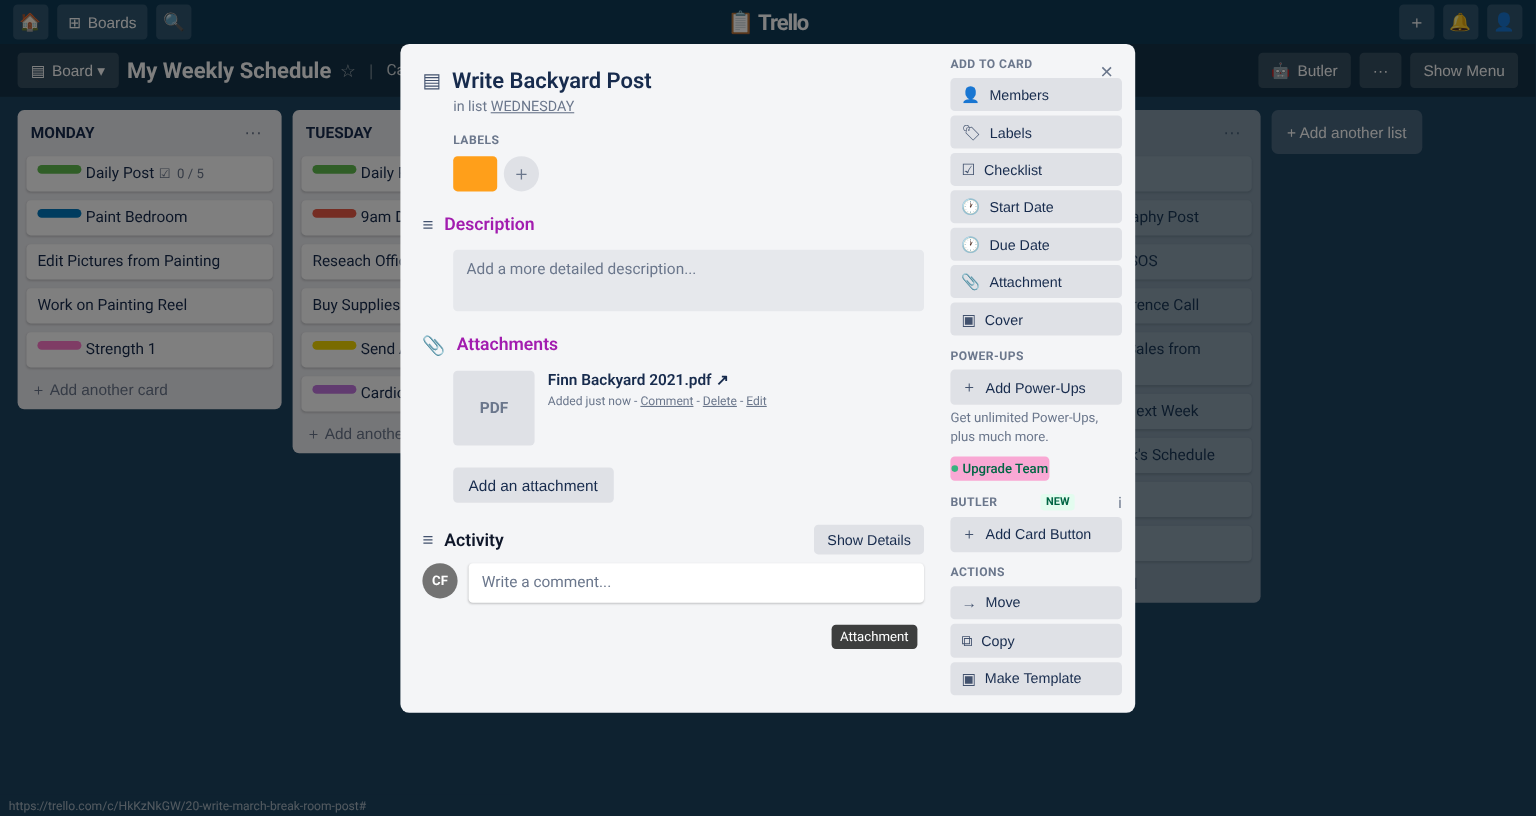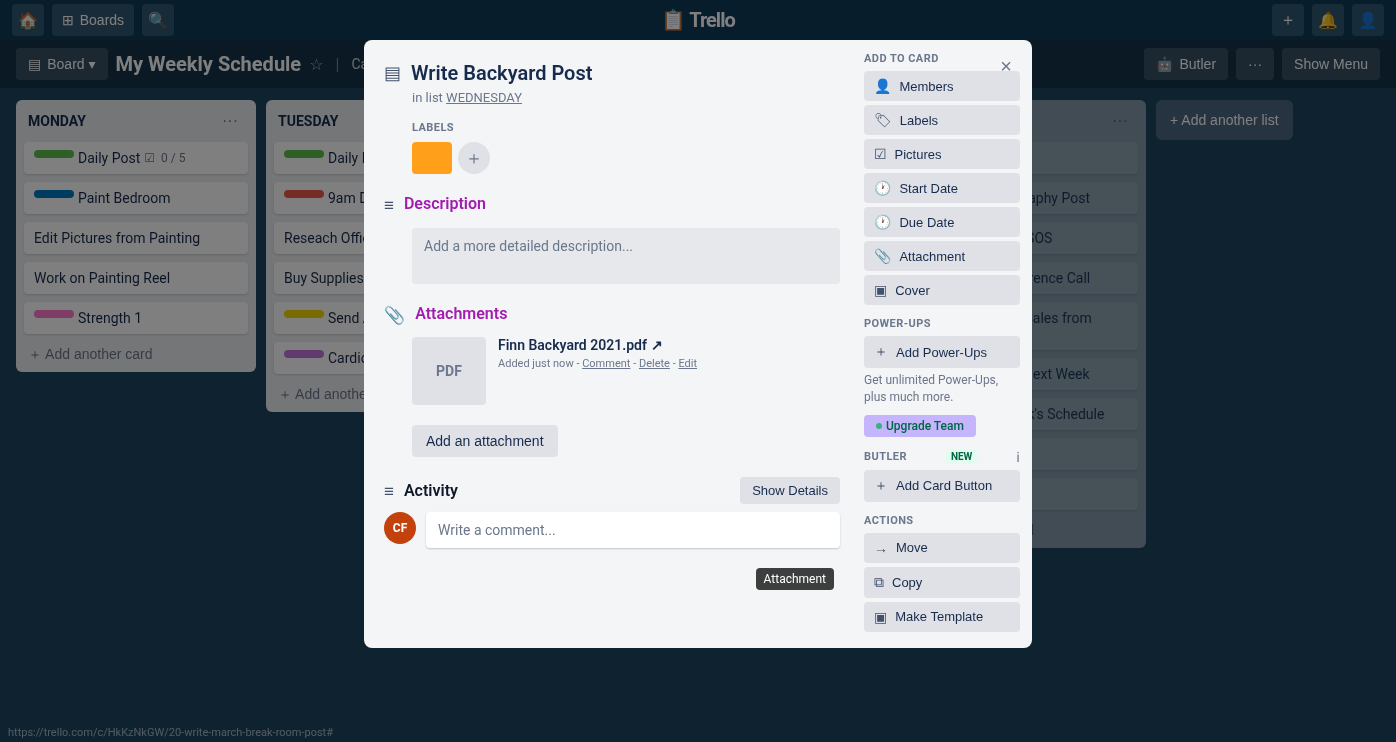--- a/index.html
+++ b/index.html
@@ -393,21 +393,21 @@
     .comment-row {
       display: flex;
       gap: 10px;
       align-items: flex-start;
       margin-left: 0;
     }
     .avatar {
       width: 32px;
       height: 32px;
       border-radius: 50%;
-      background: #c2410c;
+      background: #737373;
       display: flex;
       align-items: center;
       justify-content: center;
       font-size: 12px;
       font-weight: 700;
       color: #fff;
       flex-shrink: 0;
     }
     .comment-input {
       flex: 1;
@@ -456,25 +456,25 @@
     .powerup-text {
       font-size: 12px;
       color: #6b778c;
       margin-bottom: 8px;
       line-height: 1.4;
     }
     .upgrade-badge {
       display: inline-flex;
       align-items: center;
       gap: 4px;
-      background: #c4b5fd;
+      background: #f9a8d4;
       color: #006644;
       font-size: 12px;
       border-radius: 4px;
-      padding: 4px 12px;
+      padding: 4px 1px;
       font-weight: 500;
     }
     .upgrade-dot { width: 6px; height: 6px; border-radius: 50%; background: #36b37e; }
 
     
     .butler-row {
       display: flex;
       align-items: center;
       justify-content: space-between;
       margin-bottom: 4px;
@@ -744,21 +744,21 @@
         <button class="sidebar-btn">
           <span class="sidebar-btn-icon">👤</span>
           <span>Members</span>
         </button>
         <button class="sidebar-btn">
           <span class="sidebar-btn-icon">🏷</span>
           <span>Labels</span>
         </button>
         <button class="sidebar-btn">
           <span class="sidebar-btn-icon">☑</span>
-          <span>Pictures</span>
+          <span>Checklist</span>
         </button>
         <button class="sidebar-btn">
           <span class="sidebar-btn-icon">🕐</span>
           <span>Start Date</span>
         </button>
         <button class="sidebar-btn">
           <span class="sidebar-btn-icon">🕐</span>
           <span>Due Date</span>
         </button>
         <div style="position: relative; display: inline-block;">

